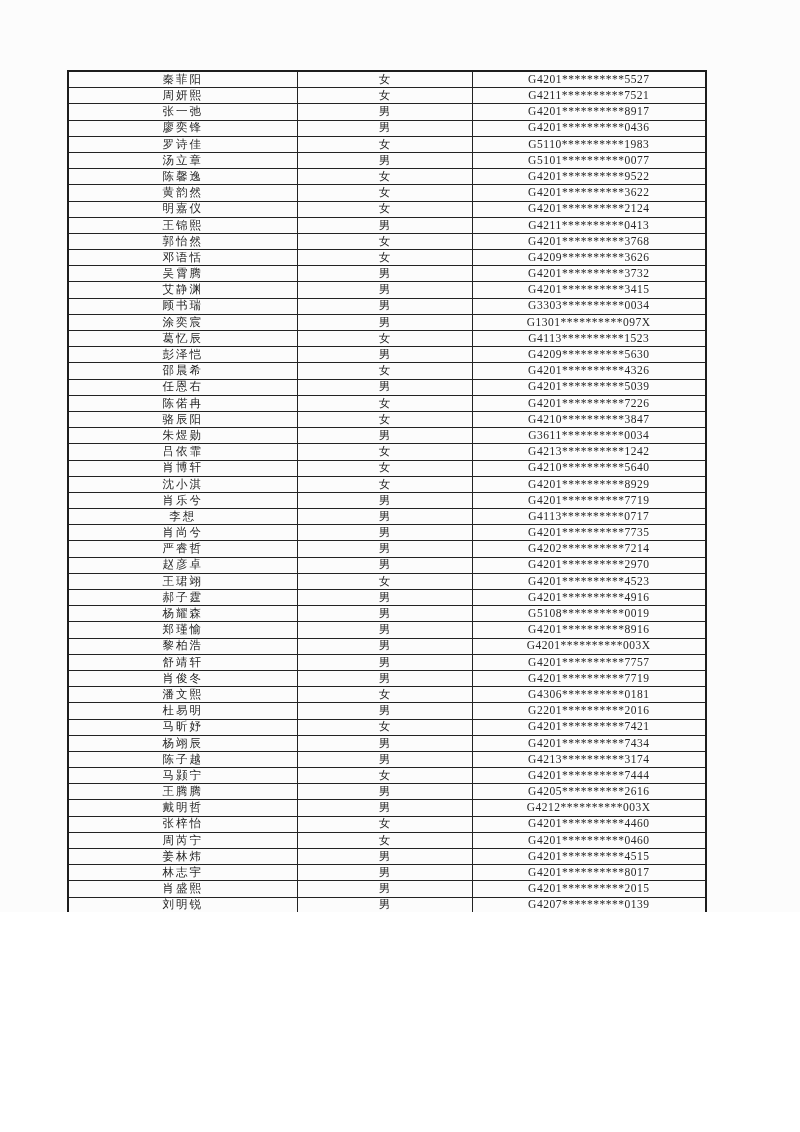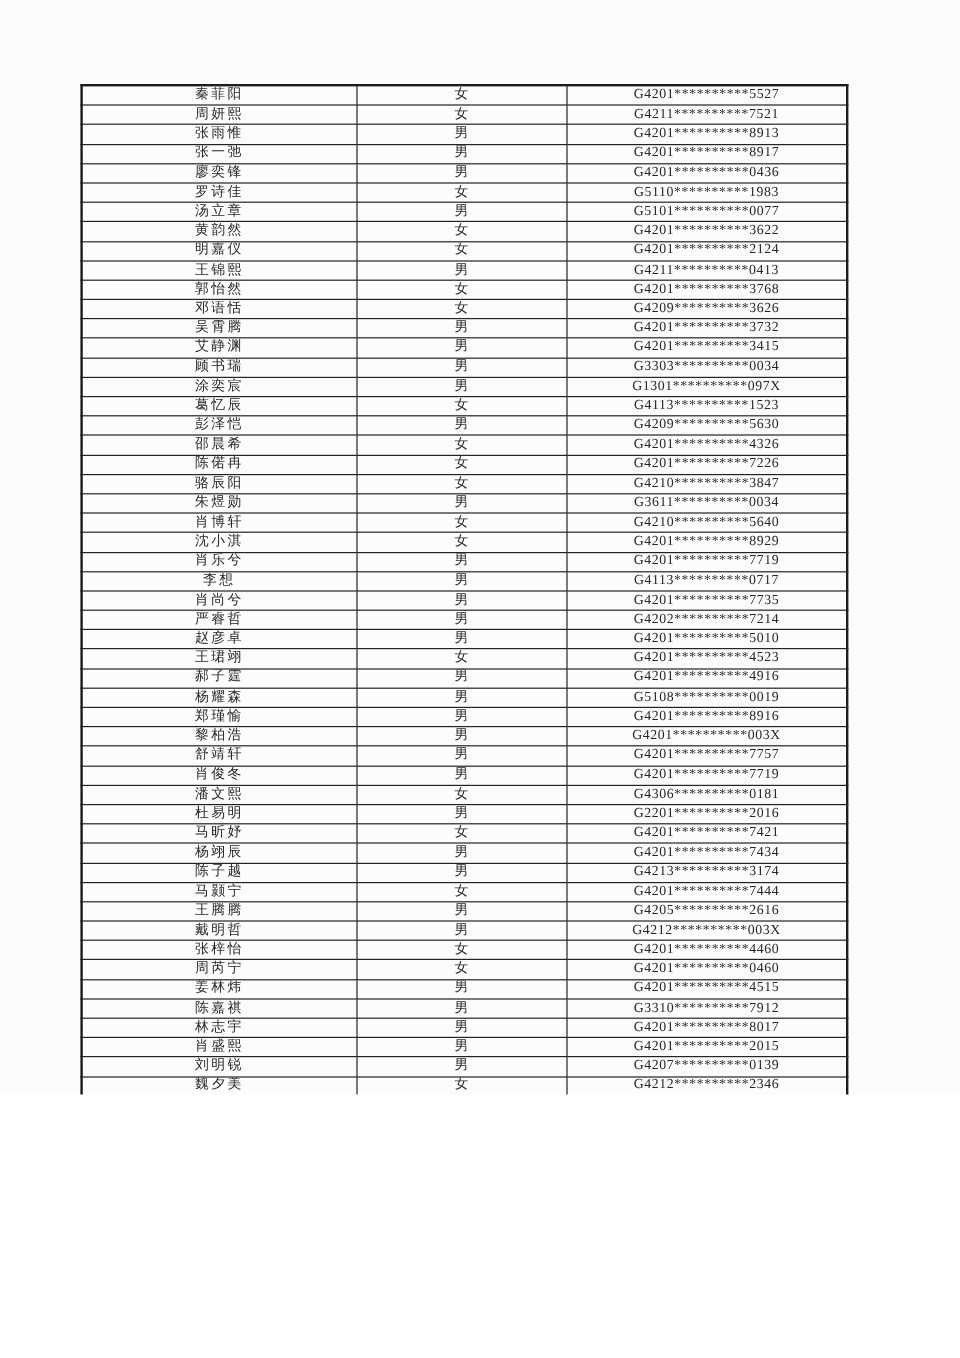--- a/index.html
+++ b/index.html
@@ -60,25 +60,20 @@
     <td class="col-gender">女</td>
     <td class="col-idnum">G4201**********5527</td>
   </tr>
 
   <tr>
     <td class="col-name">周妍熙</td>
     <td class="col-gender">女</td>
     <td class="col-idnum">G4211**********7521</td>
   </tr>
 
-  <tr>
-    <td class="col-name">张雨惟</td>
-    <td class="col-gender">男</td>
-    <td class="col-idnum">G4201**********8913</td>
-  </tr>
 
   <tr>
     <td class="col-name">张一弛</td>
     <td class="col-gender">男</td>
     <td class="col-idnum">G4201**********8917</td>
   </tr>
 
   <tr>
     <td class="col-name">廖奕锋</td>
     <td class="col-gender">男</td>
@@ -90,20 +85,25 @@
     <td class="col-gender">女</td>
     <td class="col-idnum">G5110**********1983</td>
   </tr>
 
   <tr>
     <td class="col-name">汤立章</td>
     <td class="col-gender">男</td>
     <td class="col-idnum">G5101**********0077</td>
   </tr>
 
+  <tr>
+    <td class="col-name">陈馨逸</td>
+    <td class="col-gender">女</td>
+    <td class="col-idnum">G4201**********9522</td>
+  </tr>
 
   <tr>
     <td class="col-name">黄韵然</td>
     <td class="col-gender">女</td>
     <td class="col-idnum">G4201**********3622</td>
   </tr>
 
   <tr>
     <td class="col-name">明嘉仪</td>
     <td class="col-gender">女</td>
@@ -164,40 +164,50 @@
     <td class="col-gender">男</td>
     <td class="col-idnum">G4209**********5630</td>
   </tr>
 
   <tr>
     <td class="col-name">邵晨希</td>
     <td class="col-gender">女</td>
     <td class="col-idnum">G4201**********4326</td>
   </tr>
 
+  <tr>
+    <td class="col-name">任恩右</td>
+    <td class="col-gender">男</td>
+    <td class="col-idnum">G4201**********5039</td>
+  </tr>
 
   <tr>
     <td class="col-name">陈偌冉</td>
     <td class="col-gender">女</td>
     <td class="col-idnum">G4201**********7226</td>
   </tr>
 
 
   <tr>
     <td class="col-name">骆辰阳</td>
     <td class="col-gender">女</td>
     <td class="col-idnum">G4210**********3847</td>
   </tr>
 
   <tr>
     <td class="col-name">朱煜勋</td>
     <td class="col-gender">男</td>
     <td class="col-idnum">G3611**********0034</td>
   </tr>
 
+  <tr>
+    <td class="col-name">吕依霏</td>
+    <td class="col-gender">女</td>
+    <td class="col-idnum">G4213**********1242</td>
+  </tr>
 
   <tr>
     <td class="col-name">肖博轩</td>
     <td class="col-gender">女</td>
     <td class="col-idnum">G4210**********5640</td>
   </tr>
 
   <tr>
     <td class="col-name">沈小淇</td>
     <td class="col-gender">女</td>
@@ -224,21 +234,21 @@
 
   <tr>
     <td class="col-name">严睿哲</td>
     <td class="col-gender">男</td>
     <td class="col-idnum">G4202**********7214</td>
   </tr>
 
   <tr>
     <td class="col-name">赵彦卓</td>
     <td class="col-gender">男</td>
-    <td class="col-idnum">G4201**********5010</td>
+    <td class="col-idnum">G4201**********2970</td>
   </tr>
 
   <tr>
     <td class="col-name">王珺翊</td>
     <td class="col-gender">女</td>
     <td class="col-idnum">G4201**********4523</td>
   </tr>
 
   <tr>
     <td class="col-name">郝子霆</td>
@@ -339,25 +349,20 @@
     <td class="col-gender">女</td>
     <td class="col-idnum">G4201**********0460</td>
   </tr>
 
   <tr>
     <td class="col-name">姜林炜</td>
     <td class="col-gender">男</td>
     <td class="col-idnum">G4201**********4515</td>
   </tr>
 
-  <tr>
-    <td class="col-name">陈嘉祺</td>
-    <td class="col-gender">男</td>
-    <td class="col-idnum">G3310**********7912</td>
-  </tr>
 
   <tr>
     <td class="col-name">林志宇</td>
     <td class="col-gender">男</td>
     <td class="col-idnum">G4201**********8017</td>
   </tr>
 
   <tr>
     <td class="col-name">肖盛熙</td>
     <td class="col-gender">男</td>

